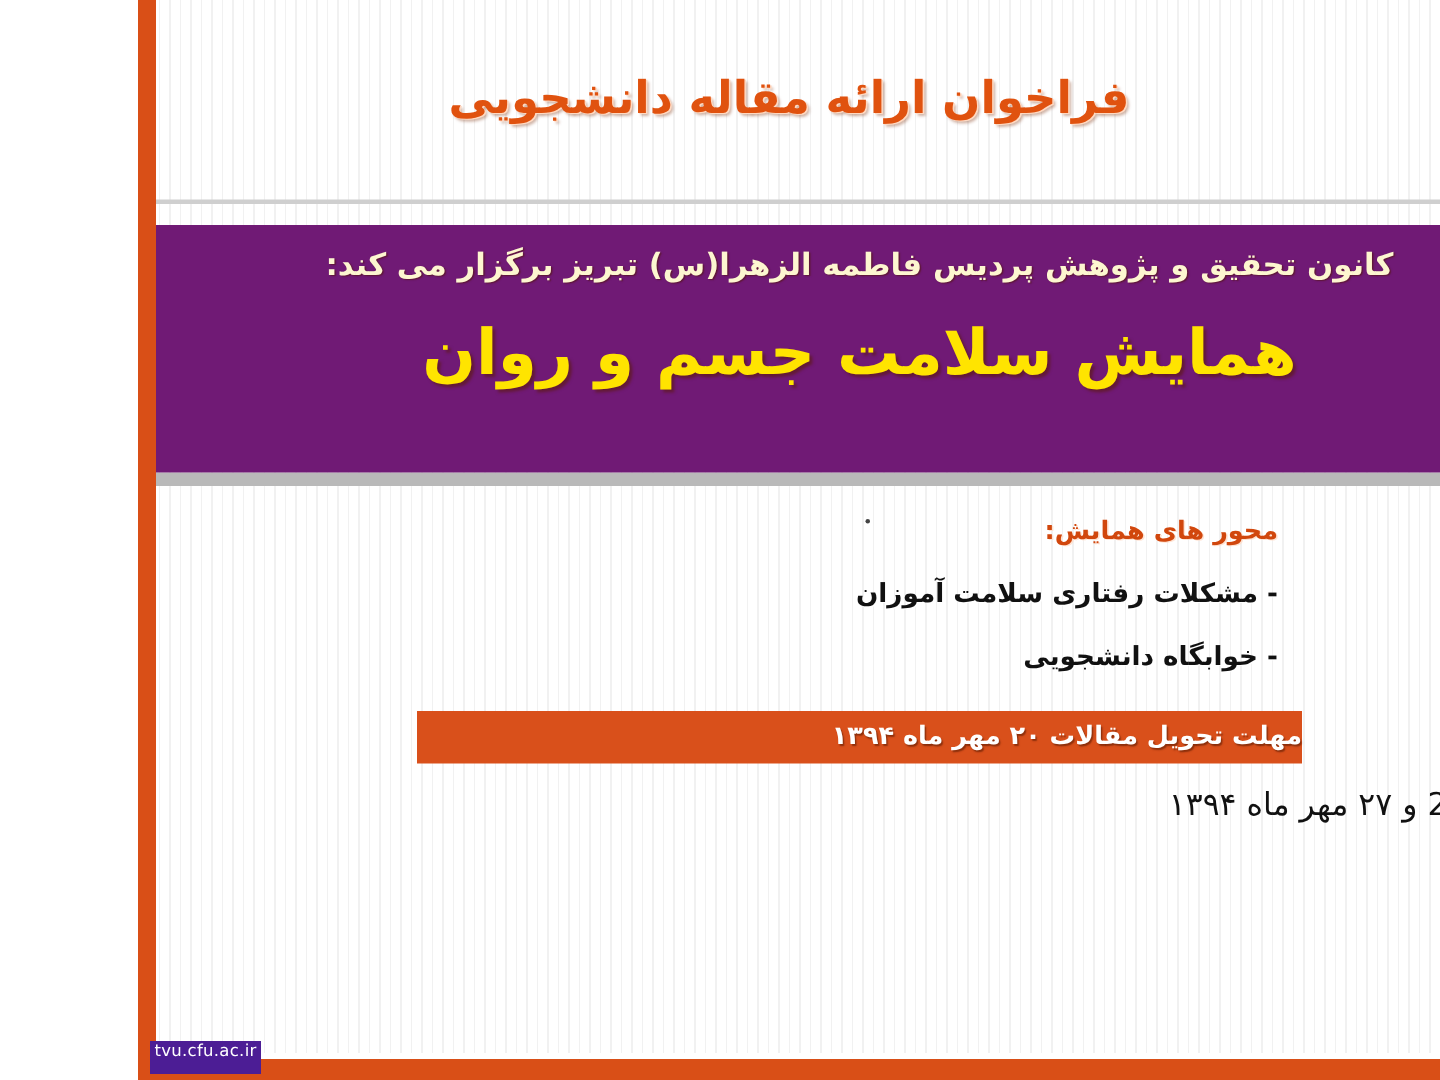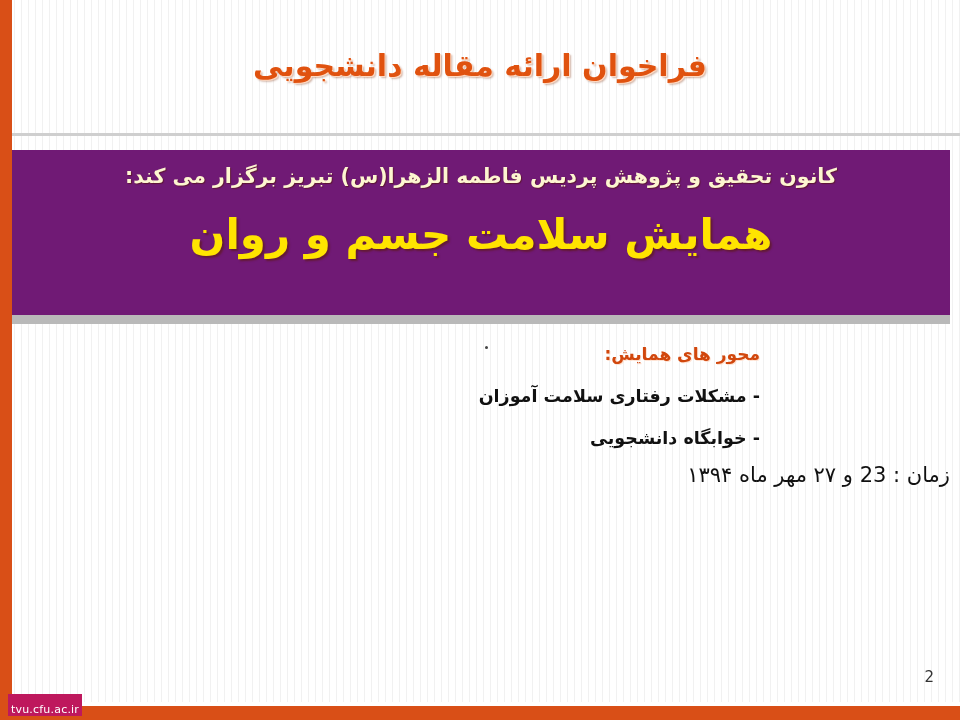--- a/index.html
+++ b/index.html
@@ -7,21 +7,21 @@
   body{
     width:960px;height:720px;
     background:#ffffff;
     font-family:"DejaVu Sans", sans-serif;
     overflow:hidden;
   }
 
   
   .page{
     position:relative;
-    width:960px;height:720px;
+    width:868px;height:720px;
     box-sizing:border-box;
     background:#ffffff;
     overflow:hidden;
     margin-left:48px;
   }
 
   
   .stripes{
     position:absolute;left:0;top:0;width:960px;height:720px;
     background-image:repeating-linear-gradient(
@@ -161,22 +161,22 @@
     font-family:"DejaVu Sans", sans-serif;
     line-height:1.45;
   }
 
   
   .footer-logo{
     position:absolute;
     left:8px;bottom:4px;
     z-index:6;
     width:74px;height:22px;
-    background:#be185d;
-    display:flex;align-items:flex-end;justify-content:center;
+    background:#4c1d95;
+    display:flex;align-items:flex-start;justify-content:center;
   }
   .footer-logo span{
     color:#ffffff;
     font-size:11px;
     font-family:"DejaVu Sans", sans-serif;
     direction:ltr;
     letter-spacing:0.2px;
   }
   .page-number{
     position:absolute;
@@ -209,20 +209,21 @@
 
   <div class="content">
 
     <div class="dot-mark"></div>
 
     <div class="axes-heading">محور های همایش:</div>
 
     <div class="axis-item">- مشکلات رفتاری سلامت آموزان</div>
     <div class="axis-item">- خوابگاه دانشجویی</div>
 
+    <div class="deadline-box">مهلت تحویل مقالات ۲۰ مهر ماه ۱۳۹۴</div>
 
     <div class="info-line">زمان : 23 و ۲۷ مهر ماه ۱۳۹۴</div>
 
     <div class="page-number">2</div>
   </div>
 
   <div class="footer-logo">
     <span>tvu.cfu.ac.ir</span>
   </div>
 

